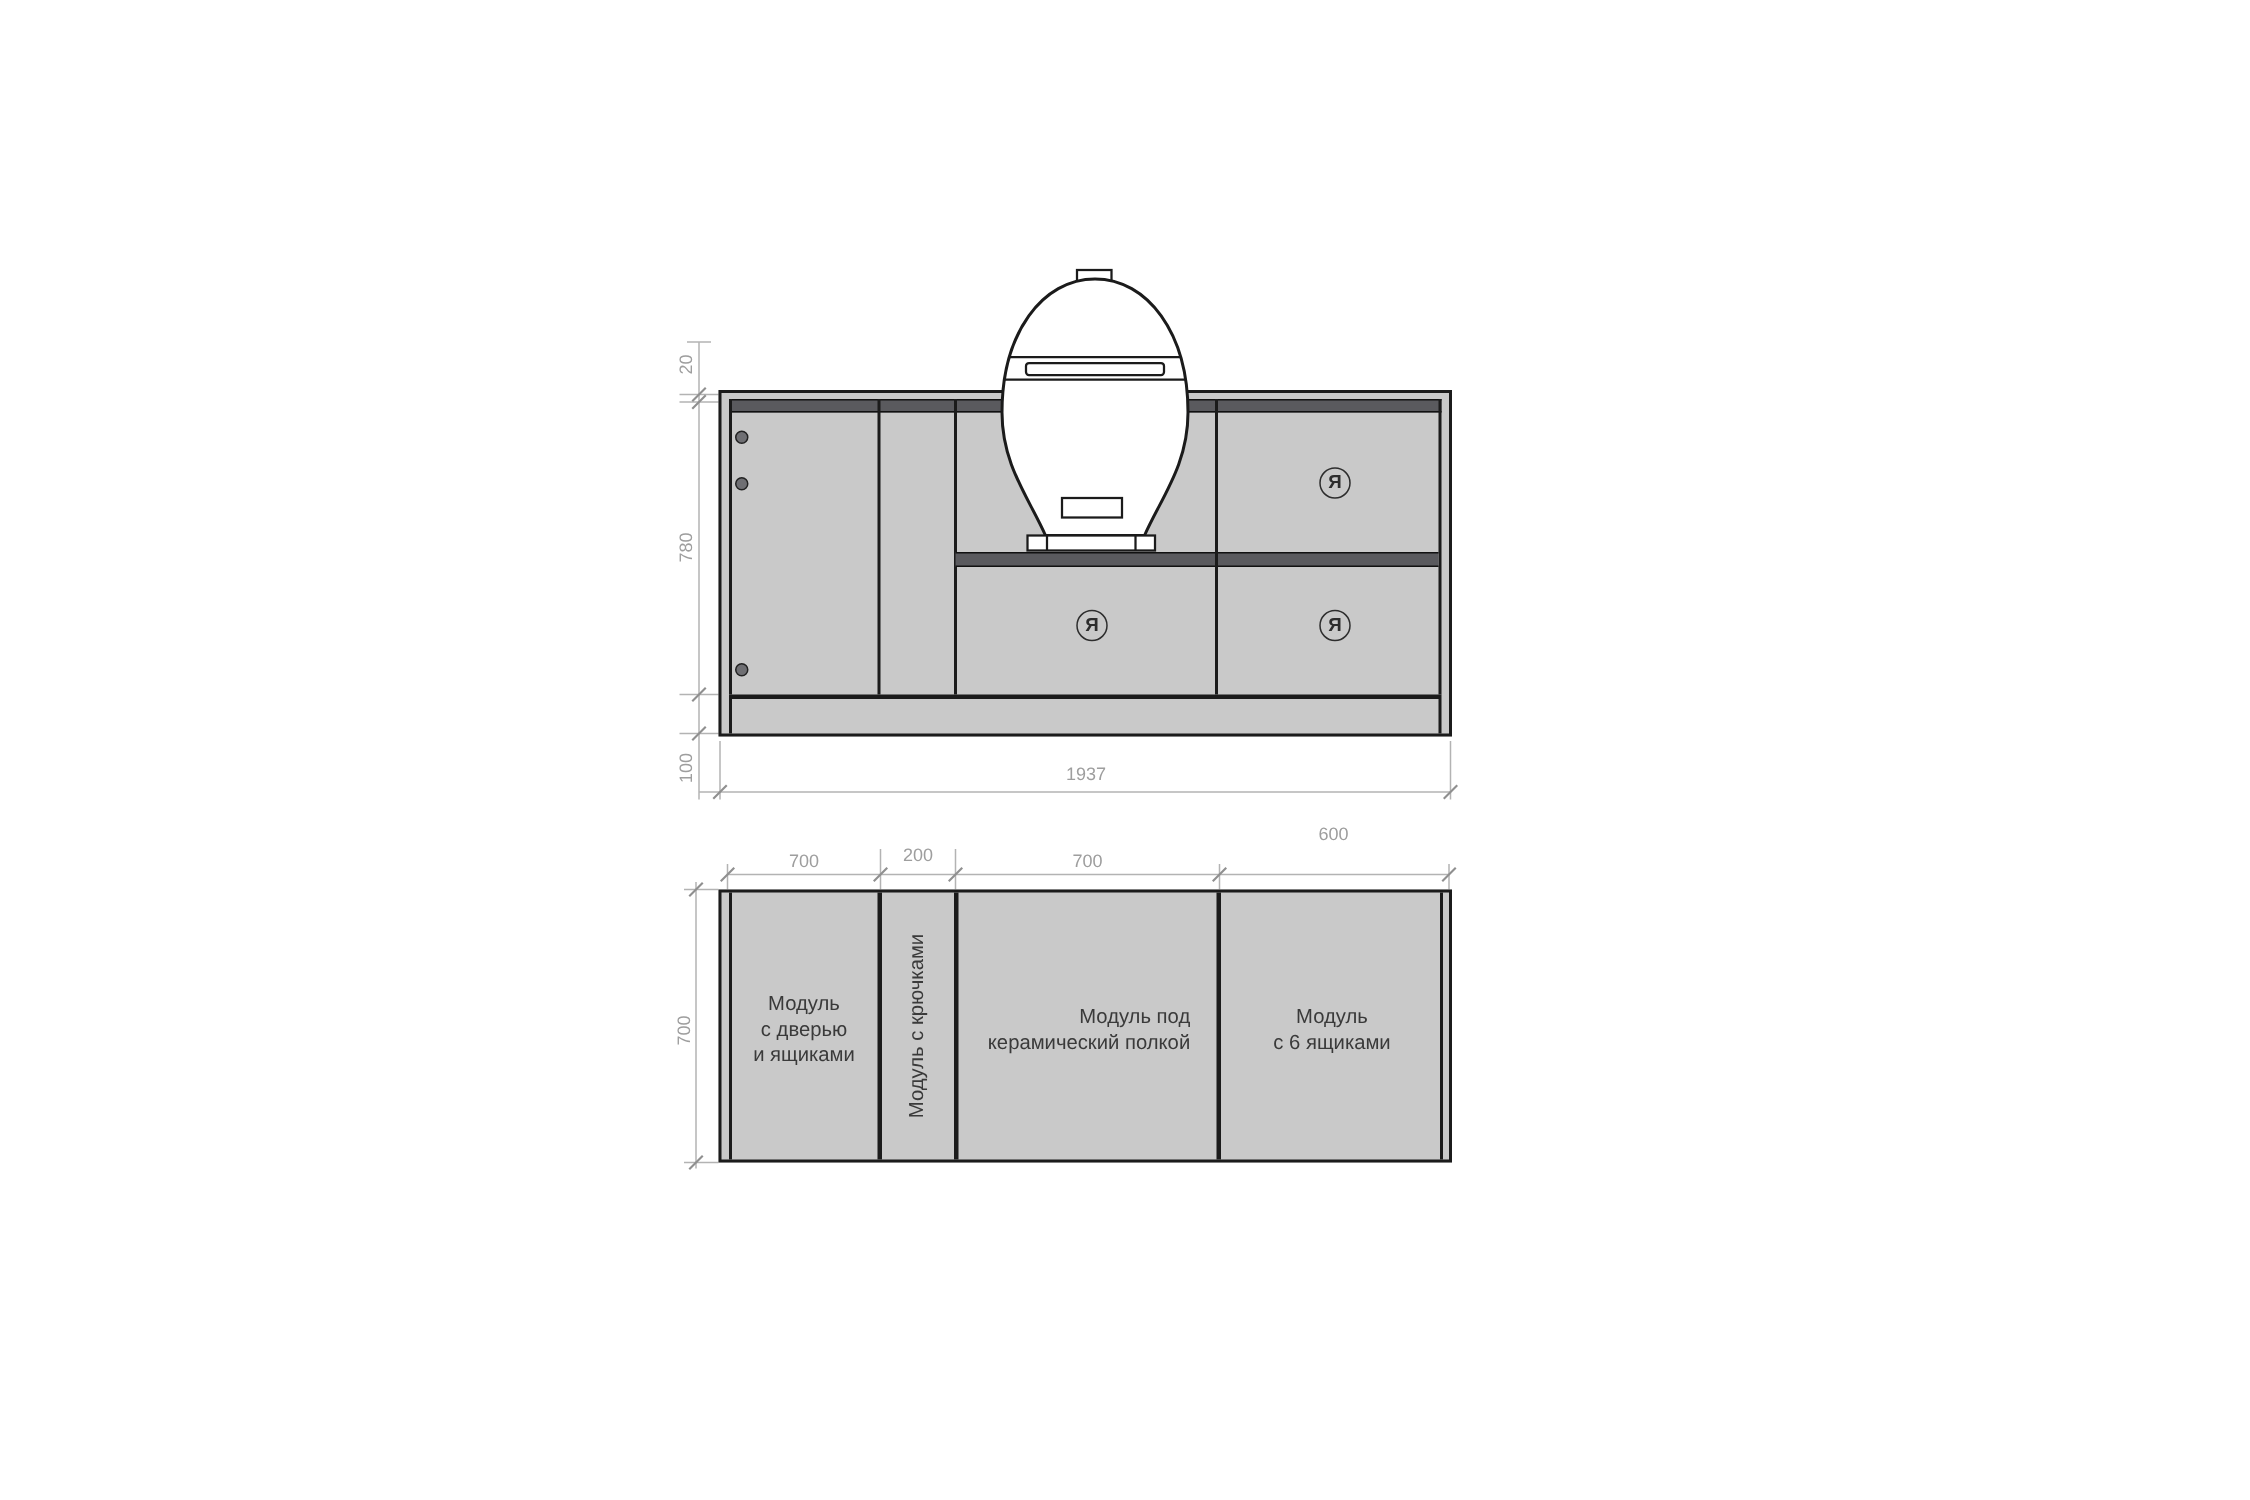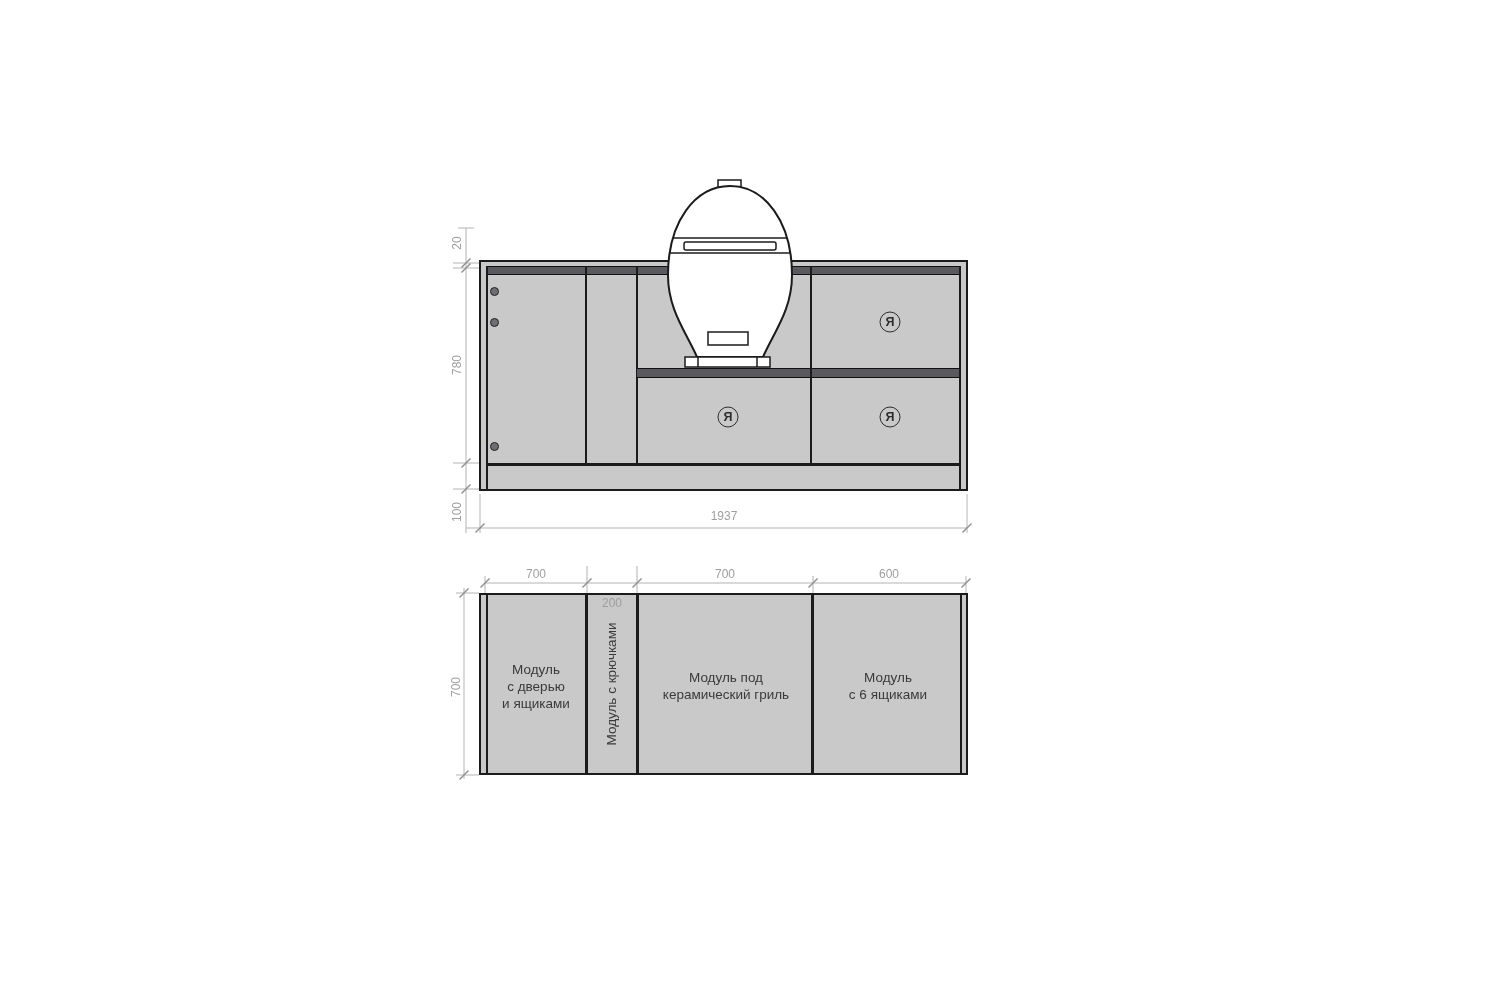--- a/index.html
+++ b/index.html
@@ -148,28 +148,28 @@
   <div class="abs vline" style="left:636px;top:595px;height:178px;width:2.5px;"></div>
   <div class="abs vline" style="left:811px;top:595px;height:178px;width:2.5px;"></div>
   <div class="abs vline" style="left:960px;top:595px;height:178px;"></div>
 
   <div class="abs modlabel" style="left:536px;top:686px;">
     <div>Модуль</div>
     <div>с дверью</div>
     <div>и ящиками</div>
   </div>
   <div class="abs modlabel rot" style="left:611px;top:684px;">Модуль с крючками</div>
-  <div class="abs modlabel" style="left:726px;top:686px;">
+  <div class="abs modlabel" style="left:726px;top:686px;text-align:right;">
     <div>Модуль под</div>
-    <div>керамический гриль</div>
+    <div>керамический полкой</div>
   </div>
   <div class="abs modlabel" style="left:888px;top:686px;">
     <div>Модуль</div>
     <div>с 6 ящиками</div>
   </div>
 
   <div class="abs dimlabel" style="left:536px;top:574px;">700</div>
-  <div class="abs dimlabel" style="left:612px;top:570px;margin-top:33px;">200</div>
+  <div class="abs dimlabel" style="left:612px;top:570px;">200</div>
   <div class="abs dimlabel" style="left:725px;top:574px;">700</div>
-  <div class="abs dimlabel" style="left:889px;top:574px;">600</div>
+  <div class="abs dimlabel" style="left:889px;top:556px;">600</div>
   <div class="abs dimlabel rot" style="left:456px;top:687px;">700</div>
 
 </div>
 
 </body></html>

